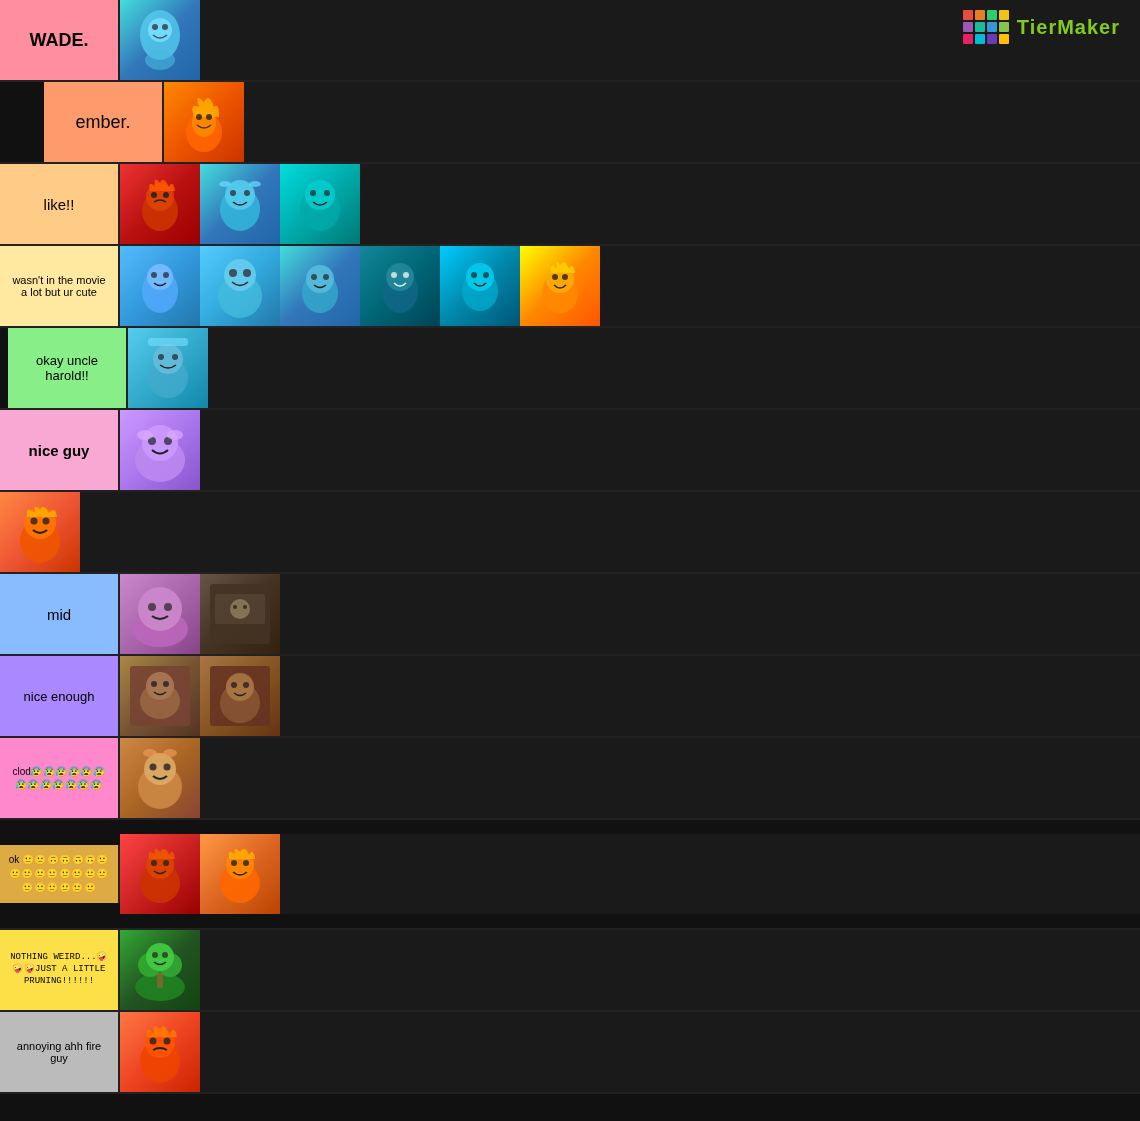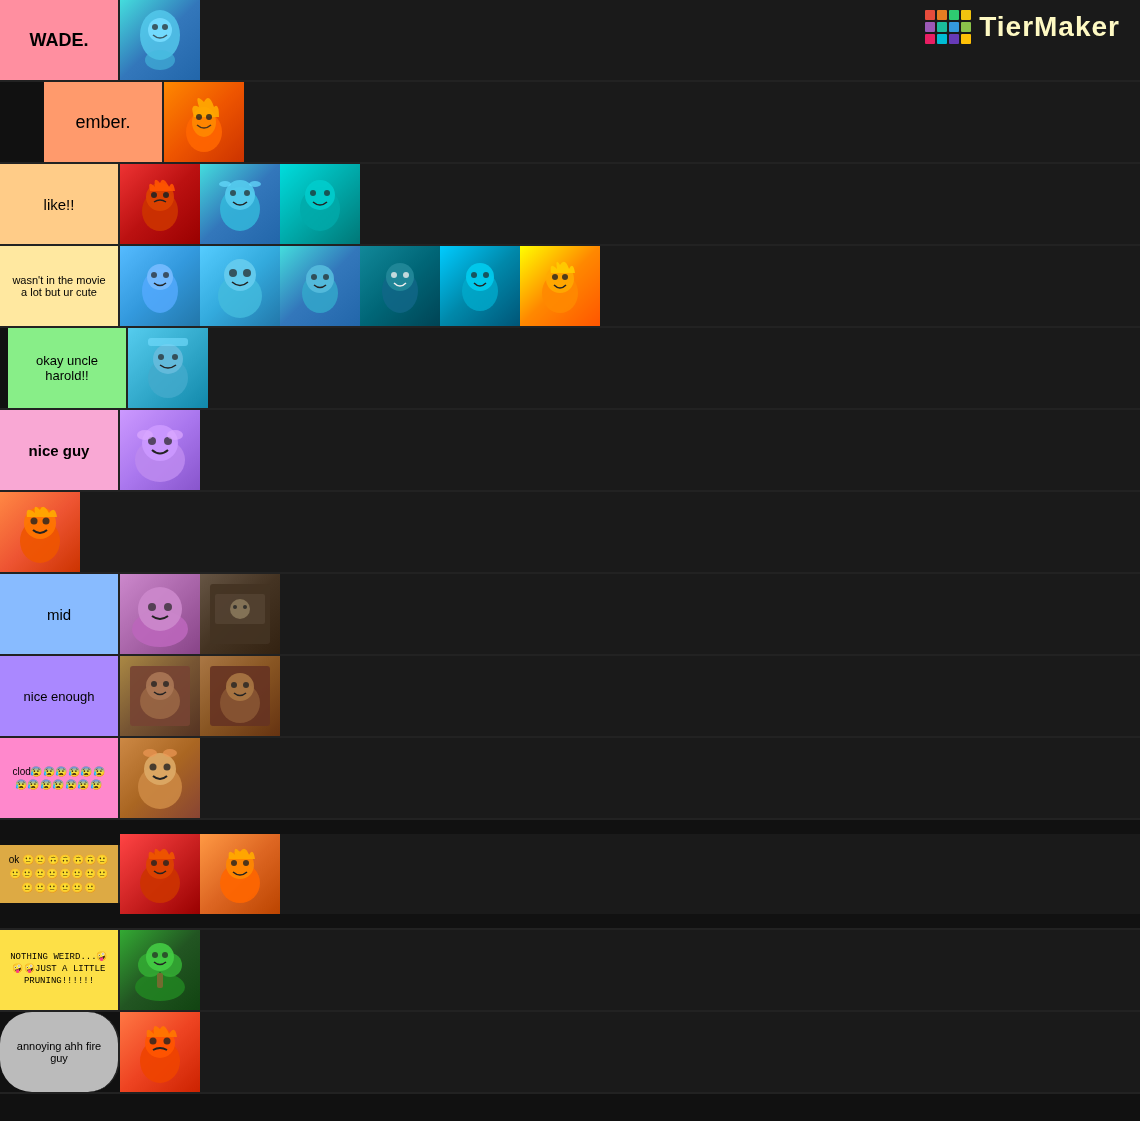--- a/index.html
+++ b/index.html
@@ -25,23 +25,23 @@
       gap: 2px;
     }
 
     .logo-cell {
       width: 10px;
       height: 10px;
       border-radius: 1px;
     }
 
     .tiermaker-title {
-      font-size: 28px;
+      font-size: 20px;
       font-weight: bold;
-      color: #fef9c3;
+      color: #84cc16;
       font-family: 'Arial Black', sans-serif;
       letter-spacing: 1px;
     }
 
     .tier-container {
       width: 1140px;
     }
 
     .tier-row {
       display: flex;
@@ -409,21 +409,21 @@
           <circle cx="30" cy="20" r="3" fill="#222" opacity="0.7"></circle>
           <circle cx="40" cy="20" r="3" fill="#222" opacity="0.7"></circle>
           <path d="M29 27 Q35 32 41 27" stroke="#222" stroke-width="1.5" fill="none"></path>
           <rect x="32" y="38" width="6" height="15" rx="2" fill="#886633" opacity="0.8"></rect>
         </svg>
       </div>
     </div>
   </div>
 
   <div class="tier-row">
-    <div class="tier-label" style="background: #bbbbbb; font-size: 11px; border-radius: 32px;">annoying ahh fire guy</div>
+    <div class="tier-label" style="background: #bbbbbb; font-size: 11px;">annoying ahh fire guy</div>
     <div class="tier-items">
       <div class="char-box" style="background: linear-gradient(135deg,#f74,#e42,#c20);">
         <svg width="70" height="70" viewBox="0 0 70 70">
           <ellipse cx="35" cy="44" rx="20" ry="22" fill="#ee4400" opacity="0.9"></ellipse>
           <circle cx="35" cy="26" r="15" fill="#ff5500" opacity="0.9"></circle>
           <path d="M22 20 Q20 7 29 17 Q27 4 35 12 Q39 4 44 17 Q50 7 52 20" fill="#ff7700" opacity="0.9"></path>
           <circle cx="28" cy="24" r="3.5" fill="#222" opacity="0.8"></circle>
           <circle cx="42" cy="24" r="3.5" fill="#222" opacity="0.8"></circle>
           <path d="M28 33 Q35 29 42 33" stroke="#222" stroke-width="2" fill="none"></path>
         </svg>

